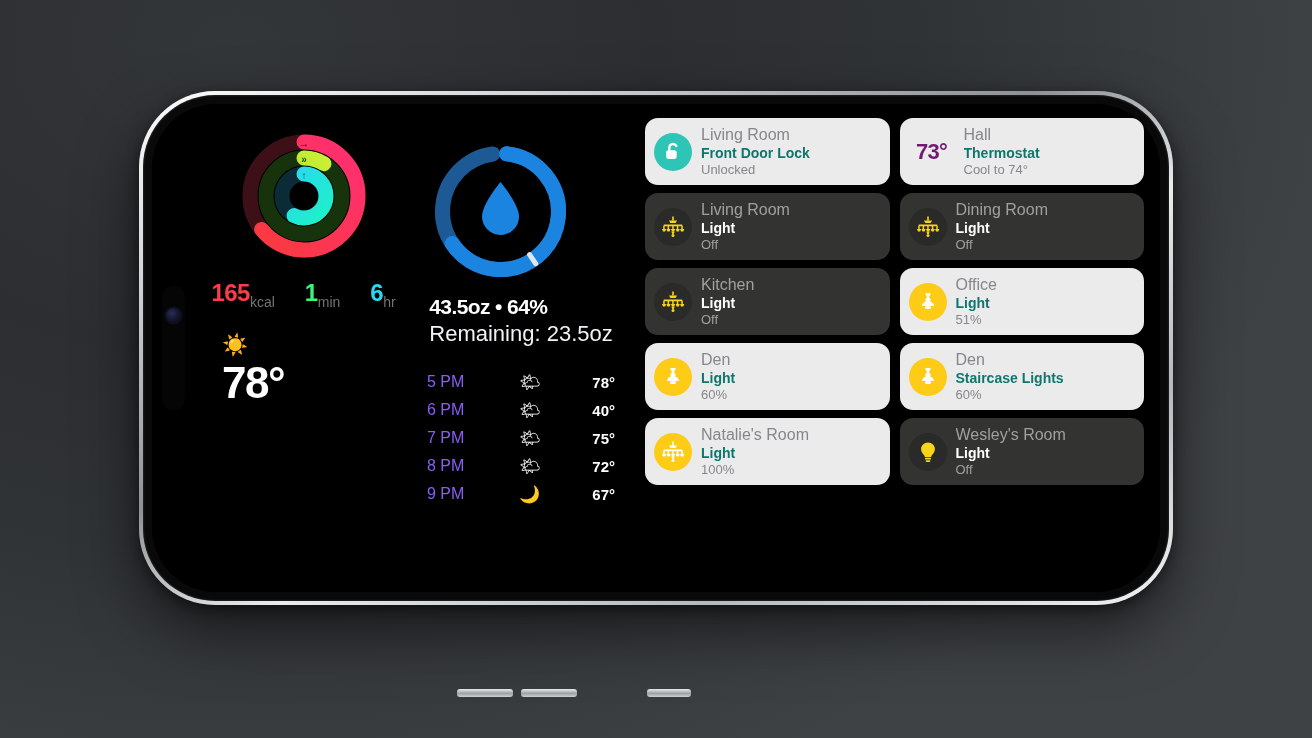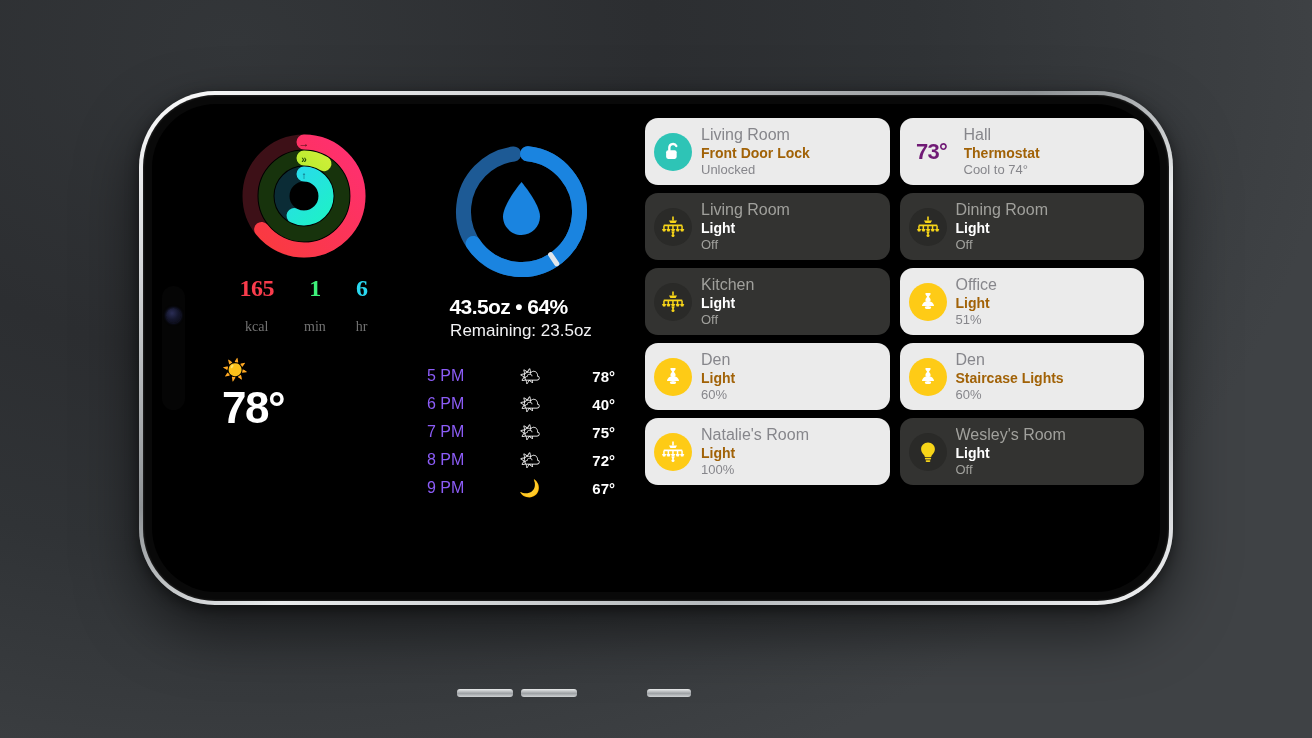--- a/index.html
+++ b/index.html
@@ -51,37 +51,37 @@
     color:#fff;
   }
   .column{ display:flex; flex-direction:column; }
   #col-health{ width:215px; align-items:center; }
   #col-water{ width:200px; align-items:center; }
   #col-home{ flex:1; display:flex; flex-direction:column; gap:7px; padding-left:14px;}
 
   
   #activity-rings-widget{ margin-top:14px; }
   #activity-stats{ display:flex; gap:30px; margin-top:12px; }
-  .stat{ display:flex; flex-direction:column; align-items:center; line-height:1.05;font-family:Liberation Serif, serif; }
+  .stat{ display:flex; flex-direction:row; align-items:center; line-height:1.05; }
   .stat-value{ font-size:24px; font-weight:700; letter-spacing:-.5px; }
   .stat-unit{ font-size:14px; font-weight:400; color:#737373; margin-top:19px;}
   .stat-move .stat-value{ color:#fa3c4c; }
   .stat-exercise .stat-value{ color:#3ef27a; }
   .stat-stand .stat-value{ color:#2ad8f0; }
 
   
   #weather-hero{ width:100%; margin-top:24px; padding-left:26px; }
   #weather-sun-icon{ font-size:21px; line-height:1; }
   #weather-temp{ font-size:44px; font-weight:600; letter-spacing:-1.5px; margin-top:3px;}
   #weather-quote{ margin-top:42px; font-size:15px; font-weight:600; line-height:1.35; width:160px;}
 
   
   #water-widget{ margin-top:22px; }
   #water-label{ font-size:21px; font-weight:700; letter-spacing:-.6px; margin-top:8px; text-align:left;}
-  #water-remaining{ font-size:17px; font-weight:400; color:#f2f2f4; margin-top:2px; text-align:center;}
+  #water-remaining{ font-size:22px; font-weight:400; color:#f2f2f4; margin-top:2px; text-align:center;}
 
   
   #forecast-list{ margin-top:26px; width:100%; display:flex; flex-direction:column; gap:10px;}
   .forecast-row{ display:flex; align-items:center; justify-content:space-between; padding:0 6px;}
   .forecast-time{ font-size:16px; font-weight:400; color:#8b5cf6; width:52px;}
   .forecast-icon{ font-size:17px; width:34px; text-align:center; line-height:1;}
   .forecast-temp{ font-size:15px; font-weight:700; width:34px; text-align:right;}
 
   
   #home-grid{ display:grid; grid-template-columns:1fr 1fr; gap:8px 10px; }
@@ -93,21 +93,21 @@
   .home-tile.off{ background:#333331; }
   .tile-icon{
     width:38px; height:38px; min-width:38px; border-radius:50%;
     display:flex; align-items:center; justify-content:center;
   }
   .tile-text{ display:flex; flex-direction:column; line-height:1.18; overflow:hidden;}
   .tile-room{ font-size:16px; }
   .tile-name{ font-size:14px; font-weight:700; white-space:nowrap;}
   .tile-status{ font-size:13px; }
   .on .tile-room, .on .tile-status{ color:#86868b; }
-  .on .tile-name{ color:#a16207; }
+  .on .tile-name{ color:#0f766e; }
   .off .tile-room, .off .tile-status{ color:#a0a09c; }
   .off .tile-name{ color:#fff; }
   .thermo-temp{ font-size:22px; font-weight:700; color:#701a75; min-width:46px; text-align:center; letter-spacing:-.8px;}
 </style>
 </head>
 <body>
 
 <div id="phone-device">
   <div class="side-btn" id="btn-power"></div>
   <div class="side-btn" id="btn-volume-up"></div>

